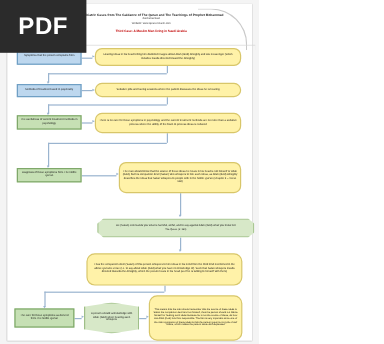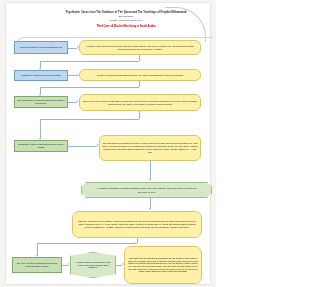--- a/index.html
+++ b/index.html
@@ -192,13 +192,16 @@
     <div class="line lh" style="left:56px;top:261.5px;width:6px;"></div>
     <div class="arrow-r" style="left:61.5px;top:260px;"></div>
 
     <div class="node n-yellowpill" style="left:118px;top:243px;width:78px;height:38px;font-size:2.05px;line-height:2.6px;">This means that the man should remember that the source of these ideas is Satan the companion devil and not himself, thus the person should not blame himself for hearing such ideas because he is not the source of these, as how can Allah (God) hold him responsible. The fact is very important since one of the main symptoms of these ideas is that the person goes into a cycle of self blame, which makes the person tense and depressed</div>
 
     <div class="line lh" style="left:110px;top:261.5px;width:6px;"></div>
     <div class="arrow-r" style="left:115.5px;top:260px;"></div>
 
   </div>
 
+  <div class="pdf-badge">
+    <span>PDF</span>
+  </div>
 </div>
 
 </body></html>

